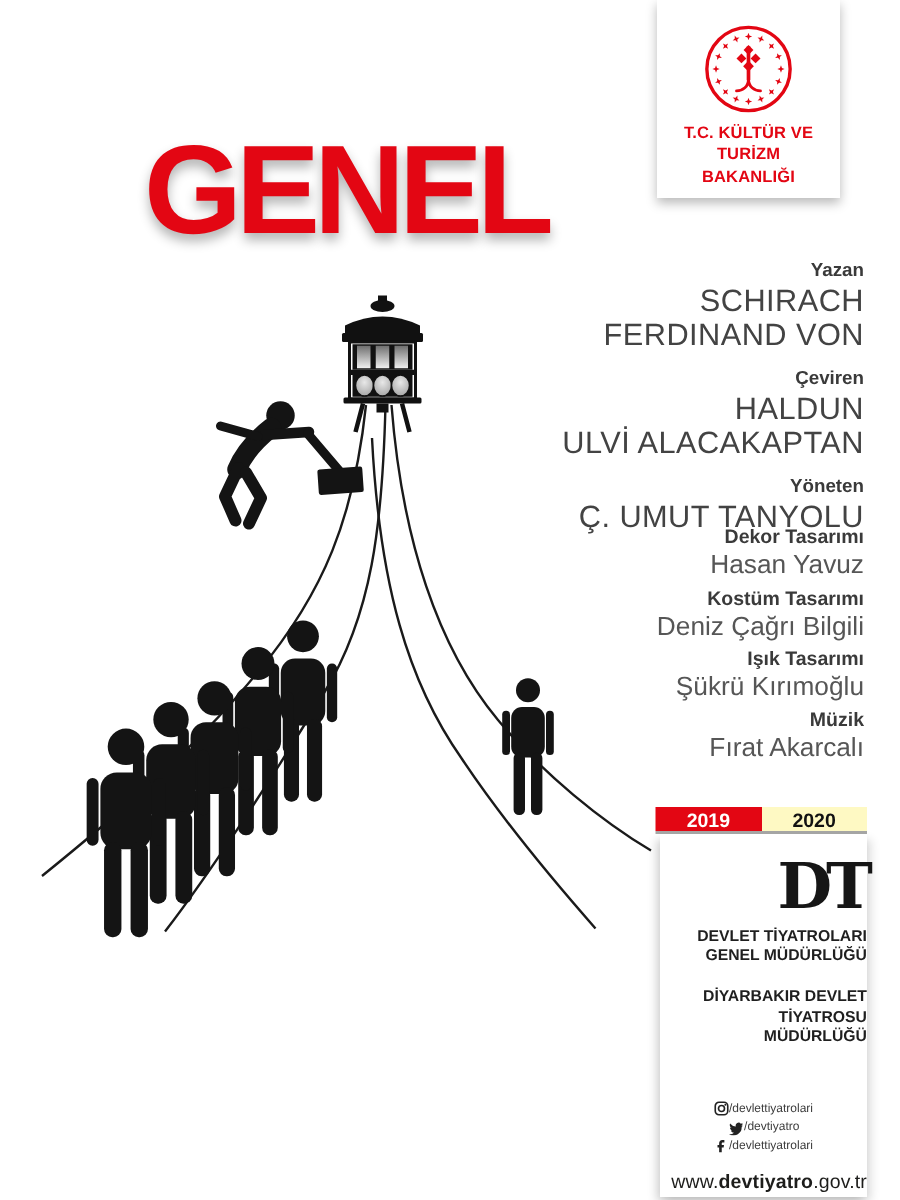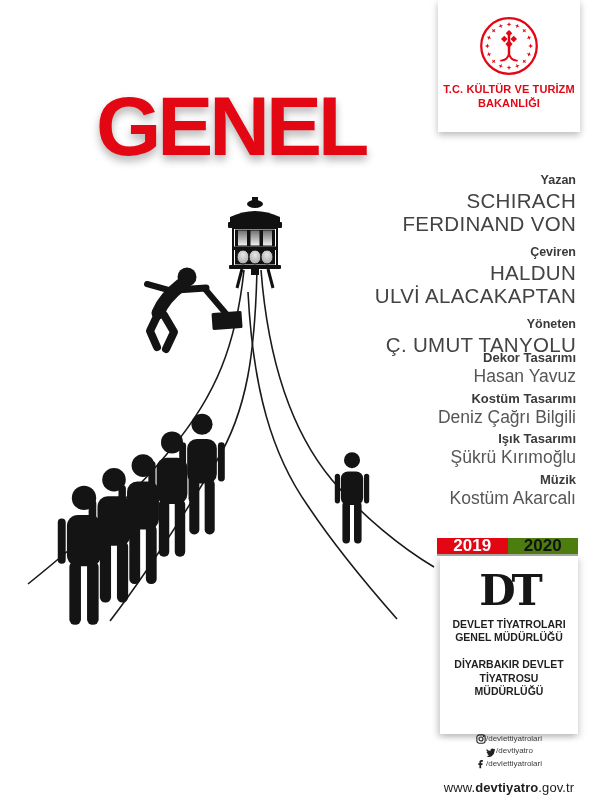--- a/index.html
+++ b/index.html
@@ -3,21 +3,21 @@
 <meta charset="utf-8">
 <style>
   html,body{margin:0;padding:0;background:#fff;}
   .poster{position:relative;width:600px;height:800px;background:#ffffff;overflow:hidden;
           font-family:"Liberation Sans",sans-serif;}
 
   
   .art{position:absolute;left:0;top:0;width:600px;height:800px;z-index:0;}
 
   
-  .ministry-card{position:absolute;left:438px;top:0;width:142px;height:132px;background:#fff;
+  .ministry-card{position:absolute;left:438px;top:0;width:122px;height:132px;background:#fff;
     box-shadow:0 3px 7px rgba(0,0,0,.28);z-index:2;display:flex;flex-direction:column;
     align-items:center;padding-top:14px;box-sizing:border-box;}
   .ministry-emblem{width:64px;height:64px;}
   .ministry-text{margin-top:4px;color:#e30613;font-weight:700;font-size:11px;line-height:1.3;
     text-align:center;letter-spacing:.1px;}
 
   
   .title{position:absolute;left:96px;top:84px;z-index:1;font-size:84px;font-weight:700;
     letter-spacing:-4px;line-height:1;color:#e30613;text-shadow:0 5px 8px rgba(0,0,0,.30);}
 
@@ -29,28 +29,28 @@
 
   .credits-b{position:absolute;right:24px;top:350px;text-align:right;z-index:1;}
   .credits-b .role{font-size:13px;font-weight:700;color:#3a3a3a;margin:4px 0 2px;}
   .credits-b .role.first{margin-top:0;}
   .credits-b .name{font-size:17.5px;color:#565656;line-height:1.12;}
 
   
   .season{position:absolute;left:437px;top:538px;width:141px;height:16px;display:flex;
     border-bottom:2px solid #a5a5a4;z-index:3;}
   .season .cell{flex:1;display:flex;align-items:center;justify-content:center;
-    font-size:17px;font-weight:700;}
+    font-size:13px;font-weight:700;}
   .season .left{background:#e30613;color:#fff;}
-  .season .right{background:#4d7c0f;color:#121212;}
-
-  
-  .org-card{position:absolute;left:440px;top:556px;width:138px;height:178px;background:#fff;
+  .season .right{background:#fef9c3;color:#121212;}
+
+  
+  .org-card{position:absolute;left:440px;top:556px;width:138px;height:242px;background:#fff;
     box-shadow:-3px 3px 6px rgba(0,0,0,.18),3px 3px 6px rgba(0,0,0,.12);z-index:2;
-    box-sizing:border-box;text-align:center;padding-top:16px;}
+    box-sizing:border-box;text-align:right;padding-top:16px;}
   .dt-logo{font-family:"DejaVu Serif",serif;font-weight:700;font-size:42px;letter-spacing:-4px;
     color:#161616;line-height:.92;}
   .org-name{margin-top:7px;font-size:10.5px;font-weight:700;color:#1f1f1f;line-height:1.3;}
   .org-branch{margin-top:13px;font-size:10.5px;font-weight:700;color:#1f1f1f;line-height:1.3;}
   .social{margin-top:34px;}
   .social-row{display:flex;align-items:center;justify-content:center;gap:0;
     font-size:8px;color:#3c3c3c;line-height:12.5px;}
   .social-row svg{flex:0 0 auto;}
   .website{margin-top:10px;font-size:13px;color:#1d1d1b;letter-spacing:.1px;}
   .website b{font-weight:700;}
@@ -182,21 +182,21 @@
   </div>
 
   <div class="credits-b">
     <div class="role first">Dekor Tasarımı</div>
     <div class="name">Hasan Yavuz</div>
     <div class="role">Kostüm Tasarımı</div>
     <div class="name">Deniz Çağrı Bilgili</div>
     <div class="role">Işık Tasarımı</div>
     <div class="name">Şükrü Kırımoğlu</div>
     <div class="role">Müzik</div>
-    <div class="name">Kostüm Akarcalı</div>
+    <div class="name">Fırat Akarcalı</div>
   </div>
 
   <div class="season">
     <div class="cell left">2019</div>
     <div class="cell right">2020</div>
   </div>
 
   <div class="org-card">
     <div class="dt-logo">DT</div>
     <div class="org-name">

